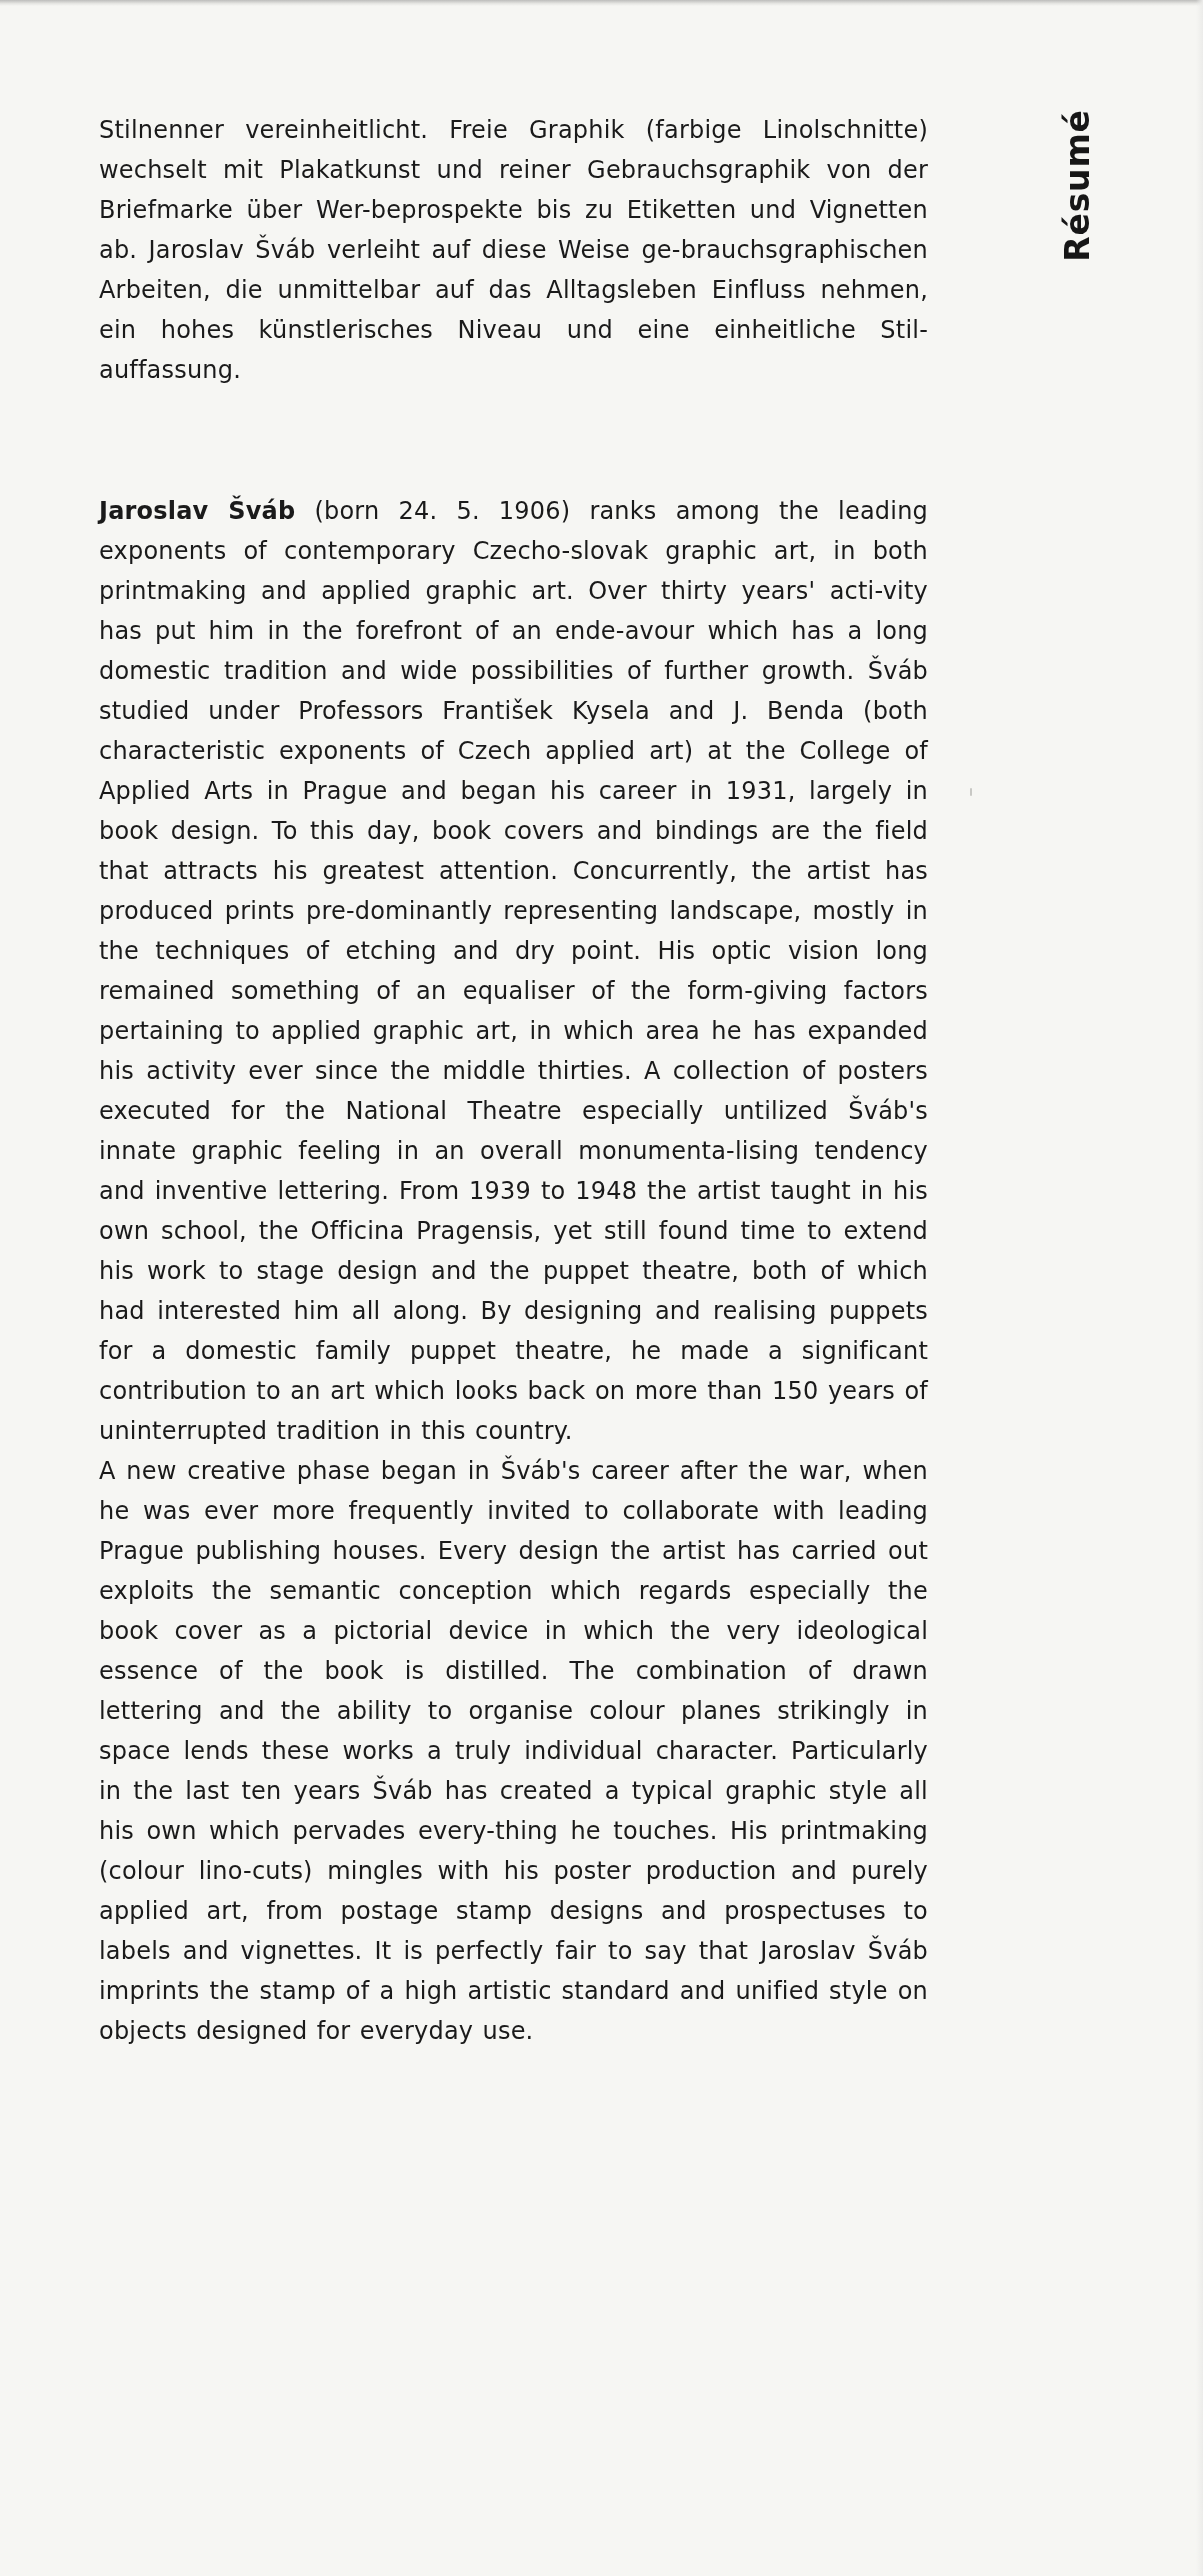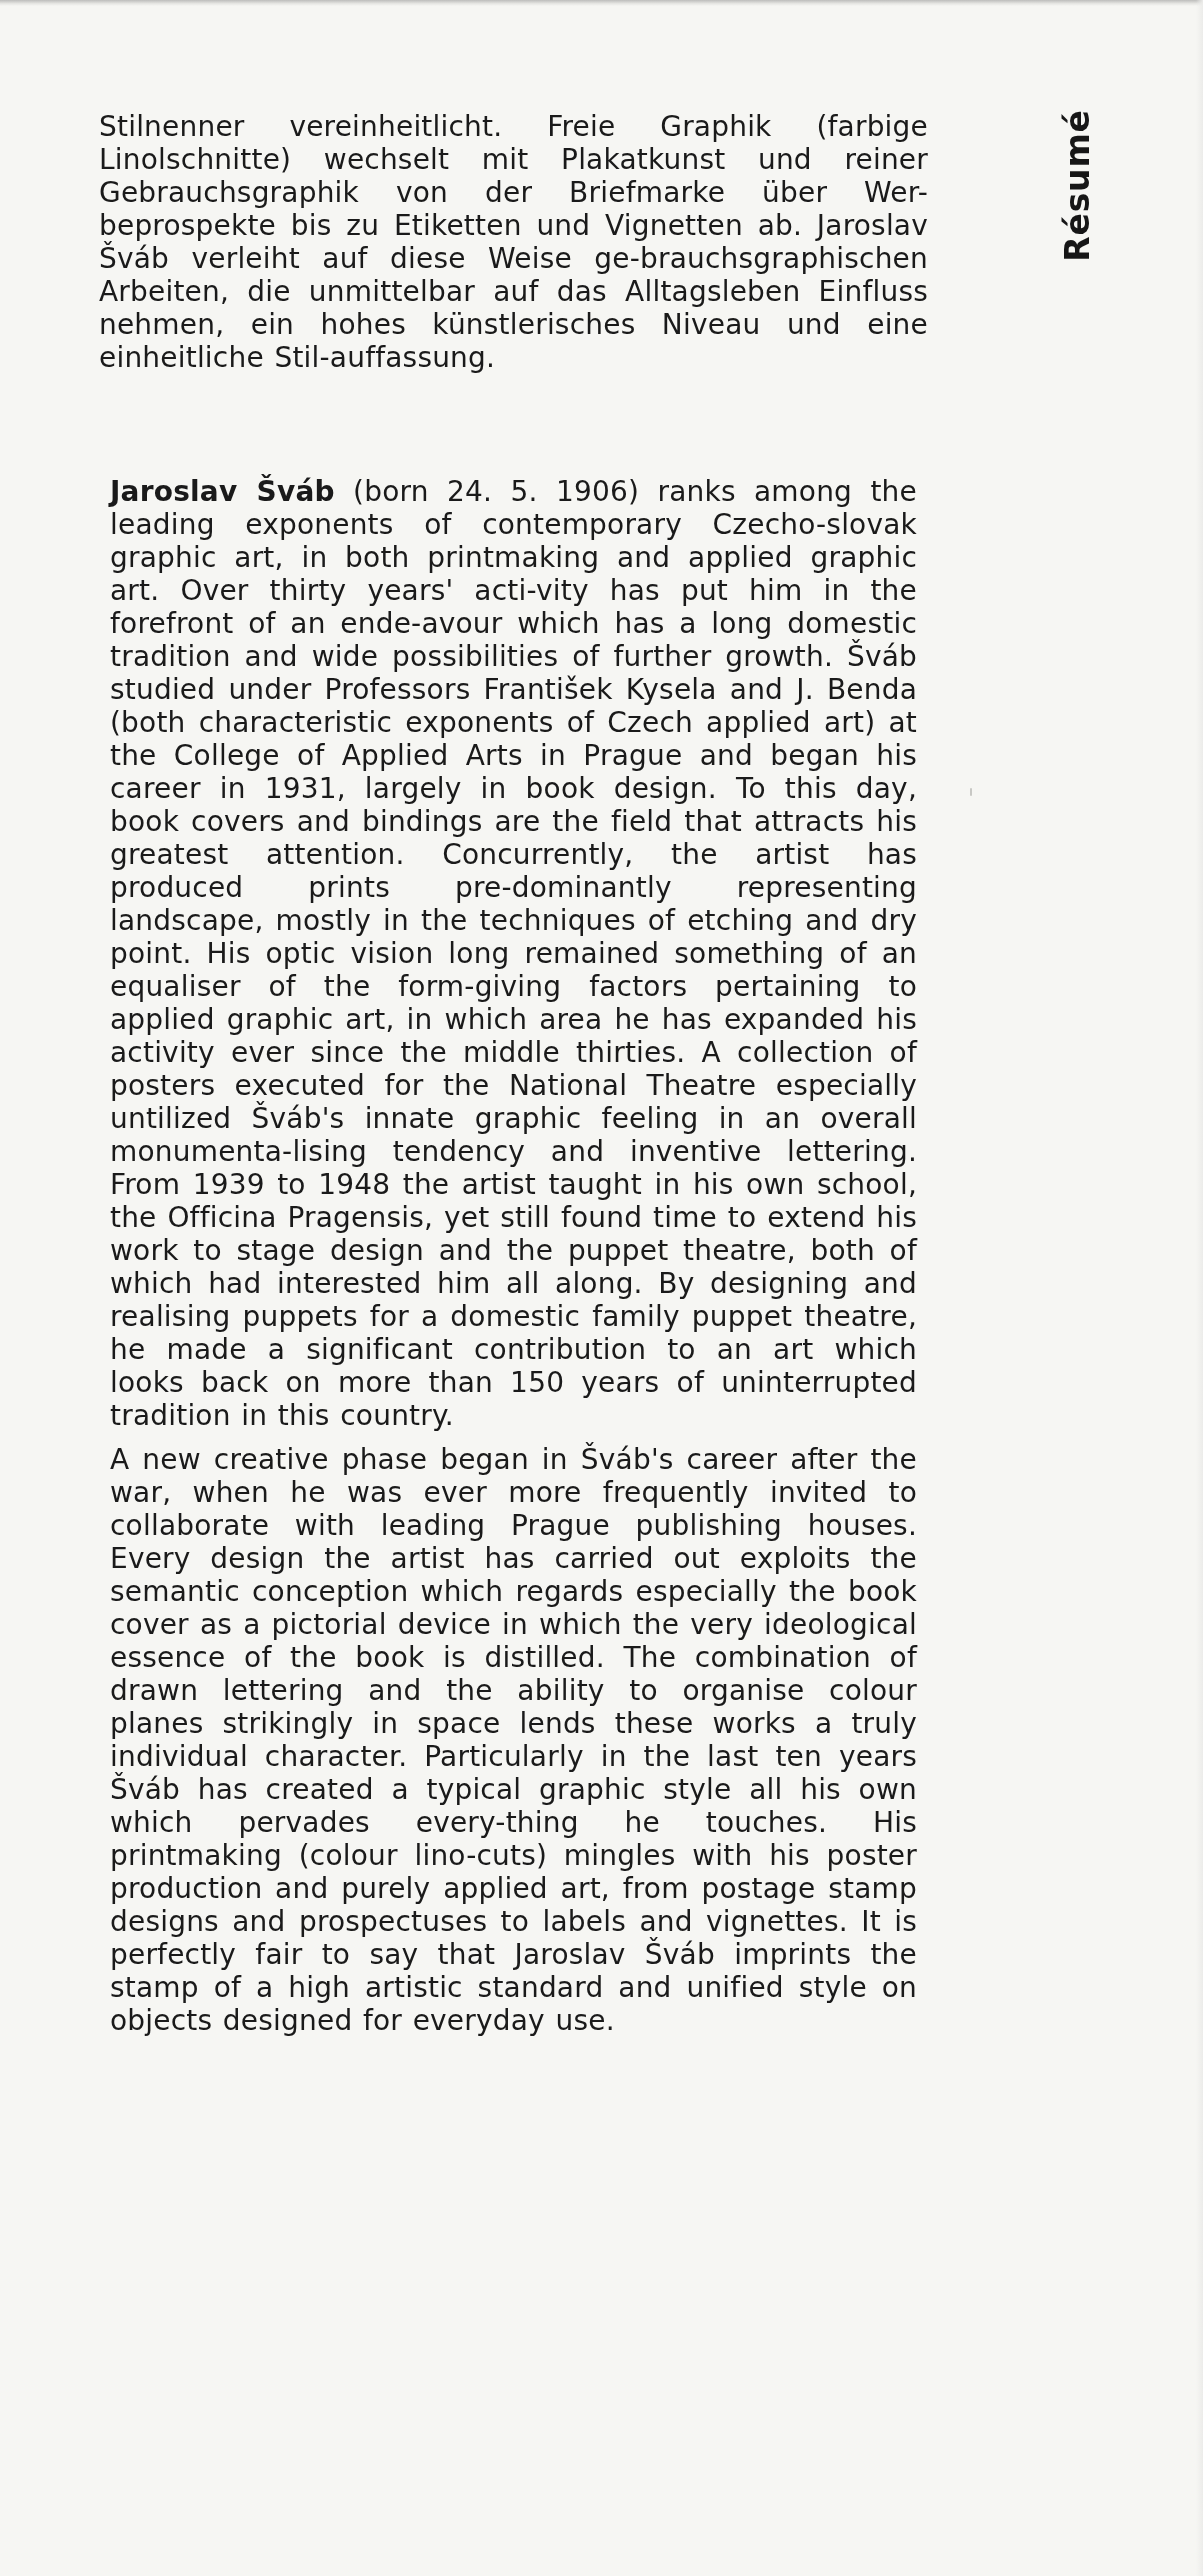--- a/index.html
+++ b/index.html
@@ -52,32 +52,32 @@
       white-space: nowrap;
     }
     .text-column {
       position: absolute;
       left: 99px;
       top: 110px;
       width: 829px;
     }
     .para {
       margin: 0;
-      font-size: 28px;
-      line-height: 33px;
+      font-size: 24px;
+      line-height: 40px;
       text-align: justify;
       letter-spacing: 0.2px;
       word-spacing: 1.5px;
       hyphens: none;
     }
     .para-german {
       margin-bottom: 101px;
     }
     .para-english {
-      margin: 11px;
+      margin: 0;
     }
     .lead-name {
       font-weight: bold;
     }
     .speck {
       position: absolute;
       width: 2.3px;
       height: 7.5px;
       background: #c8c8c4;
       border-radius: 1.5px;

